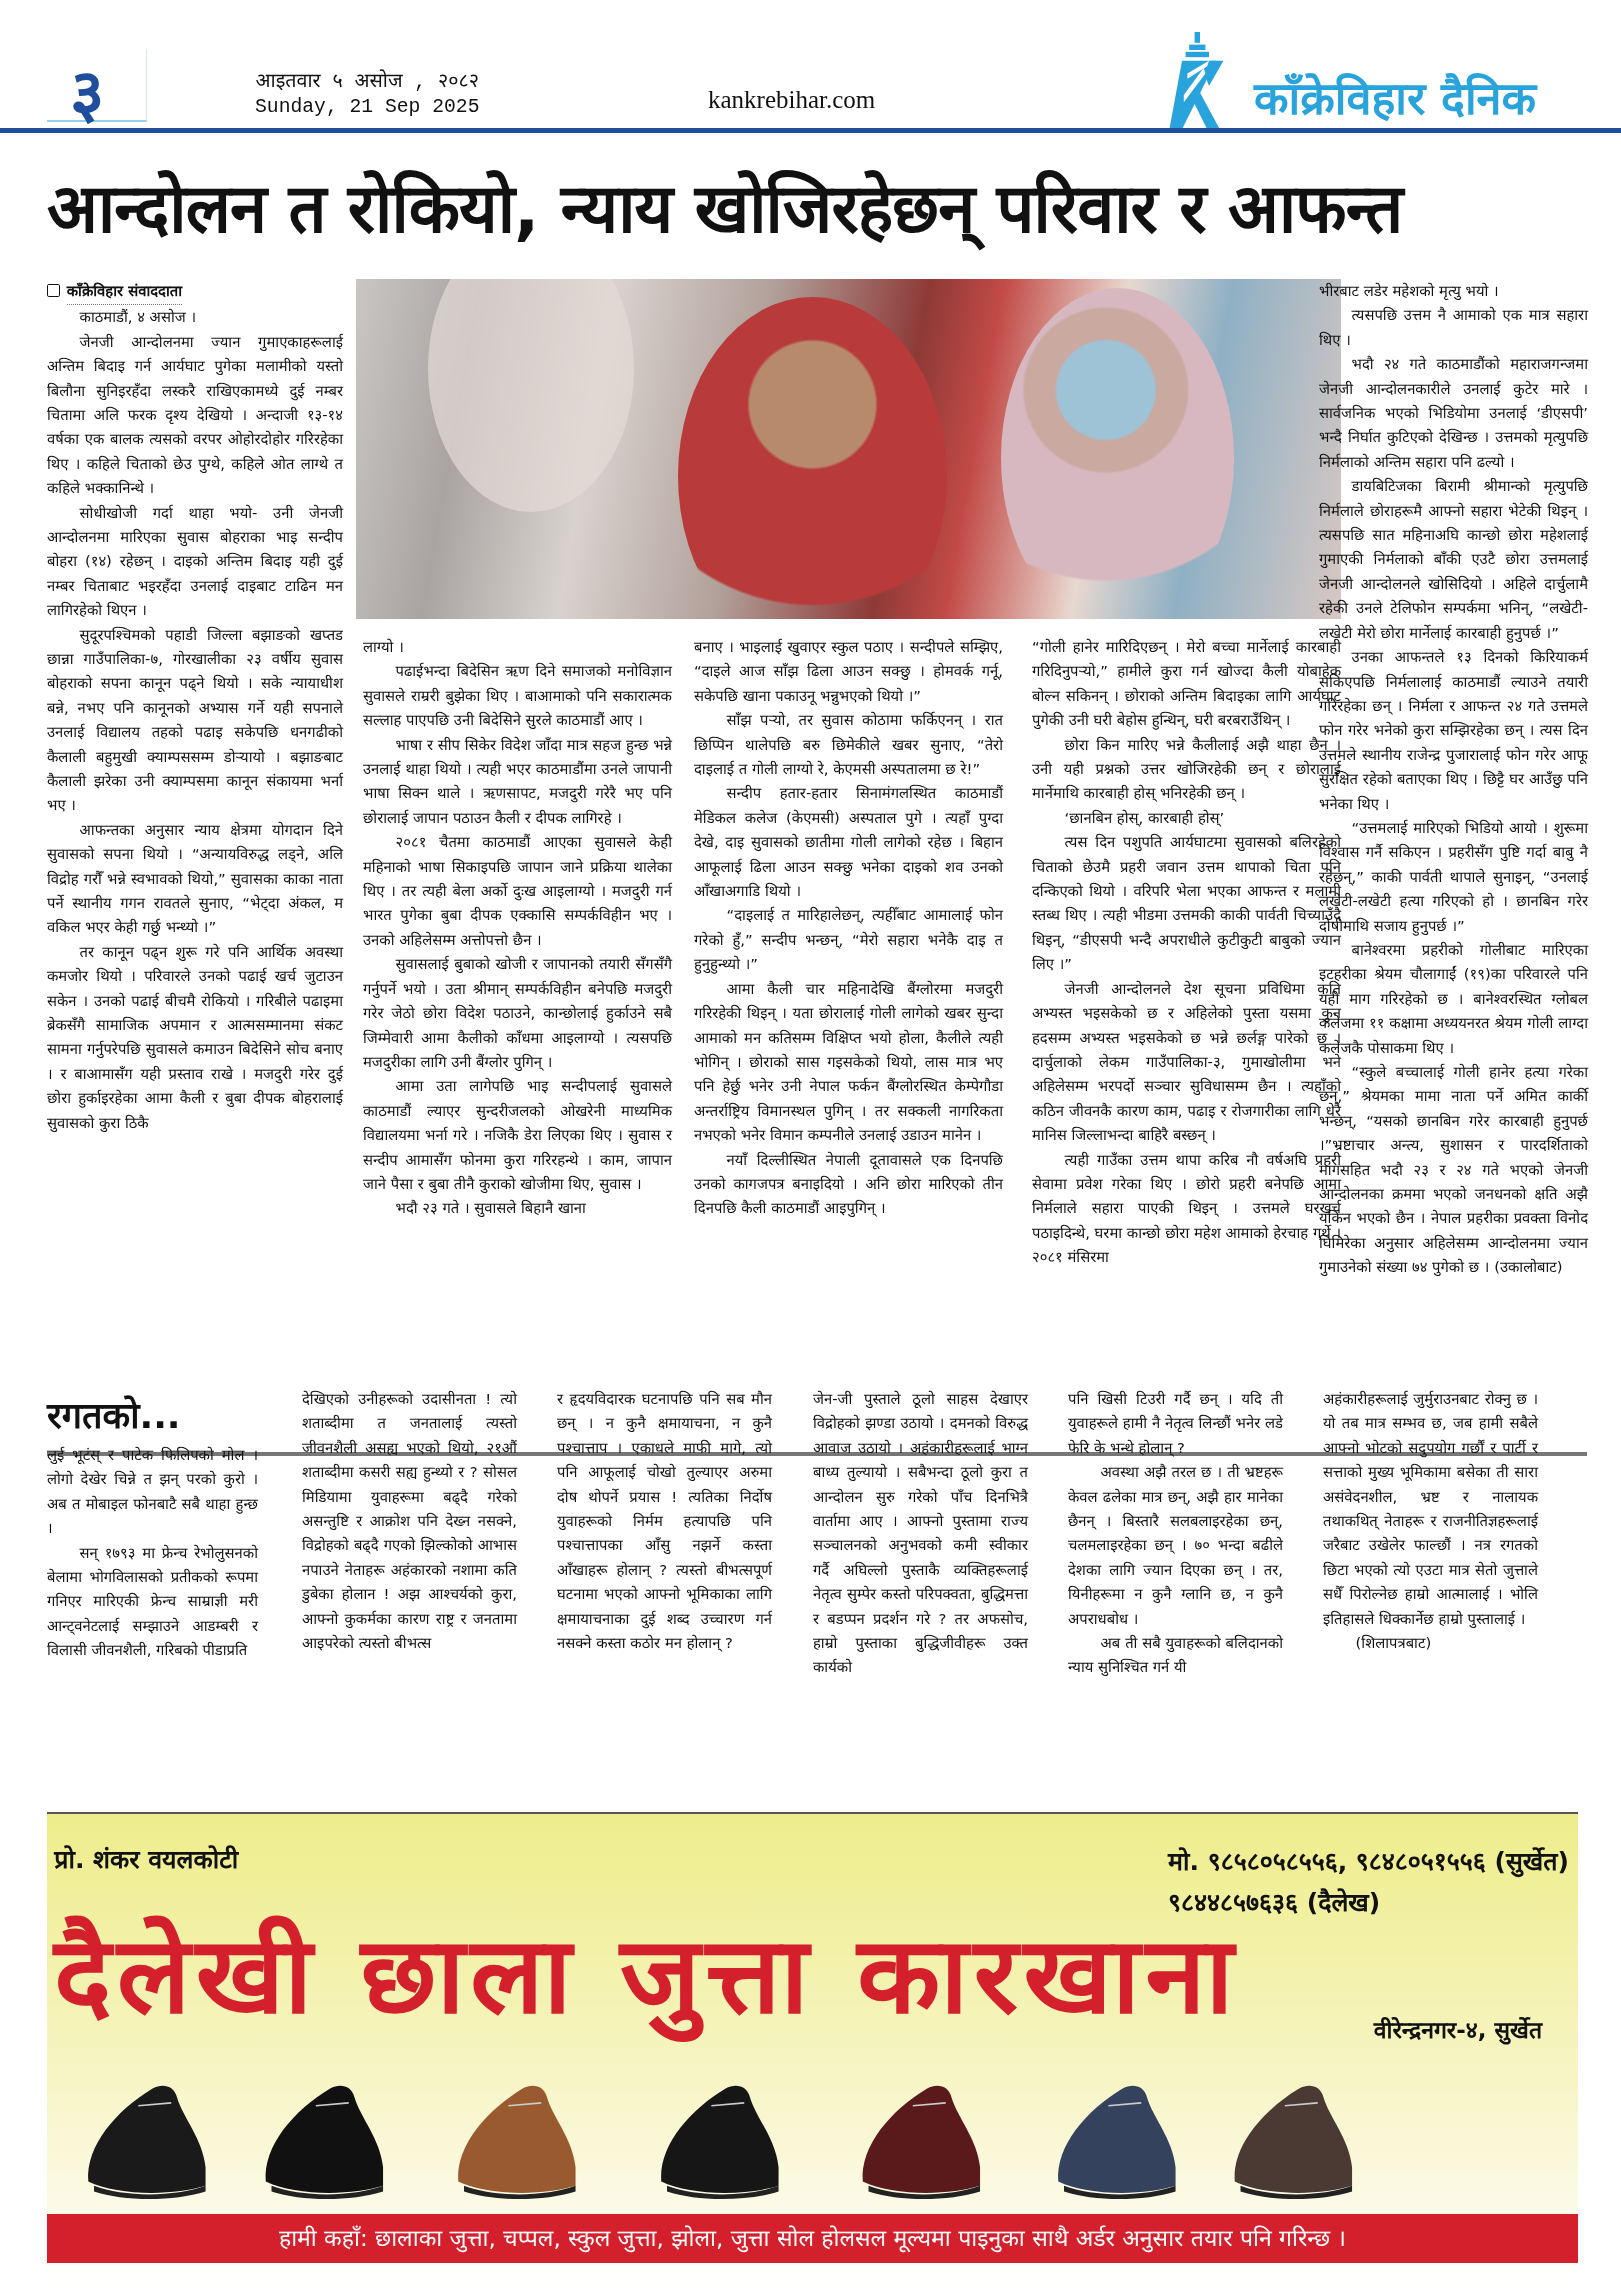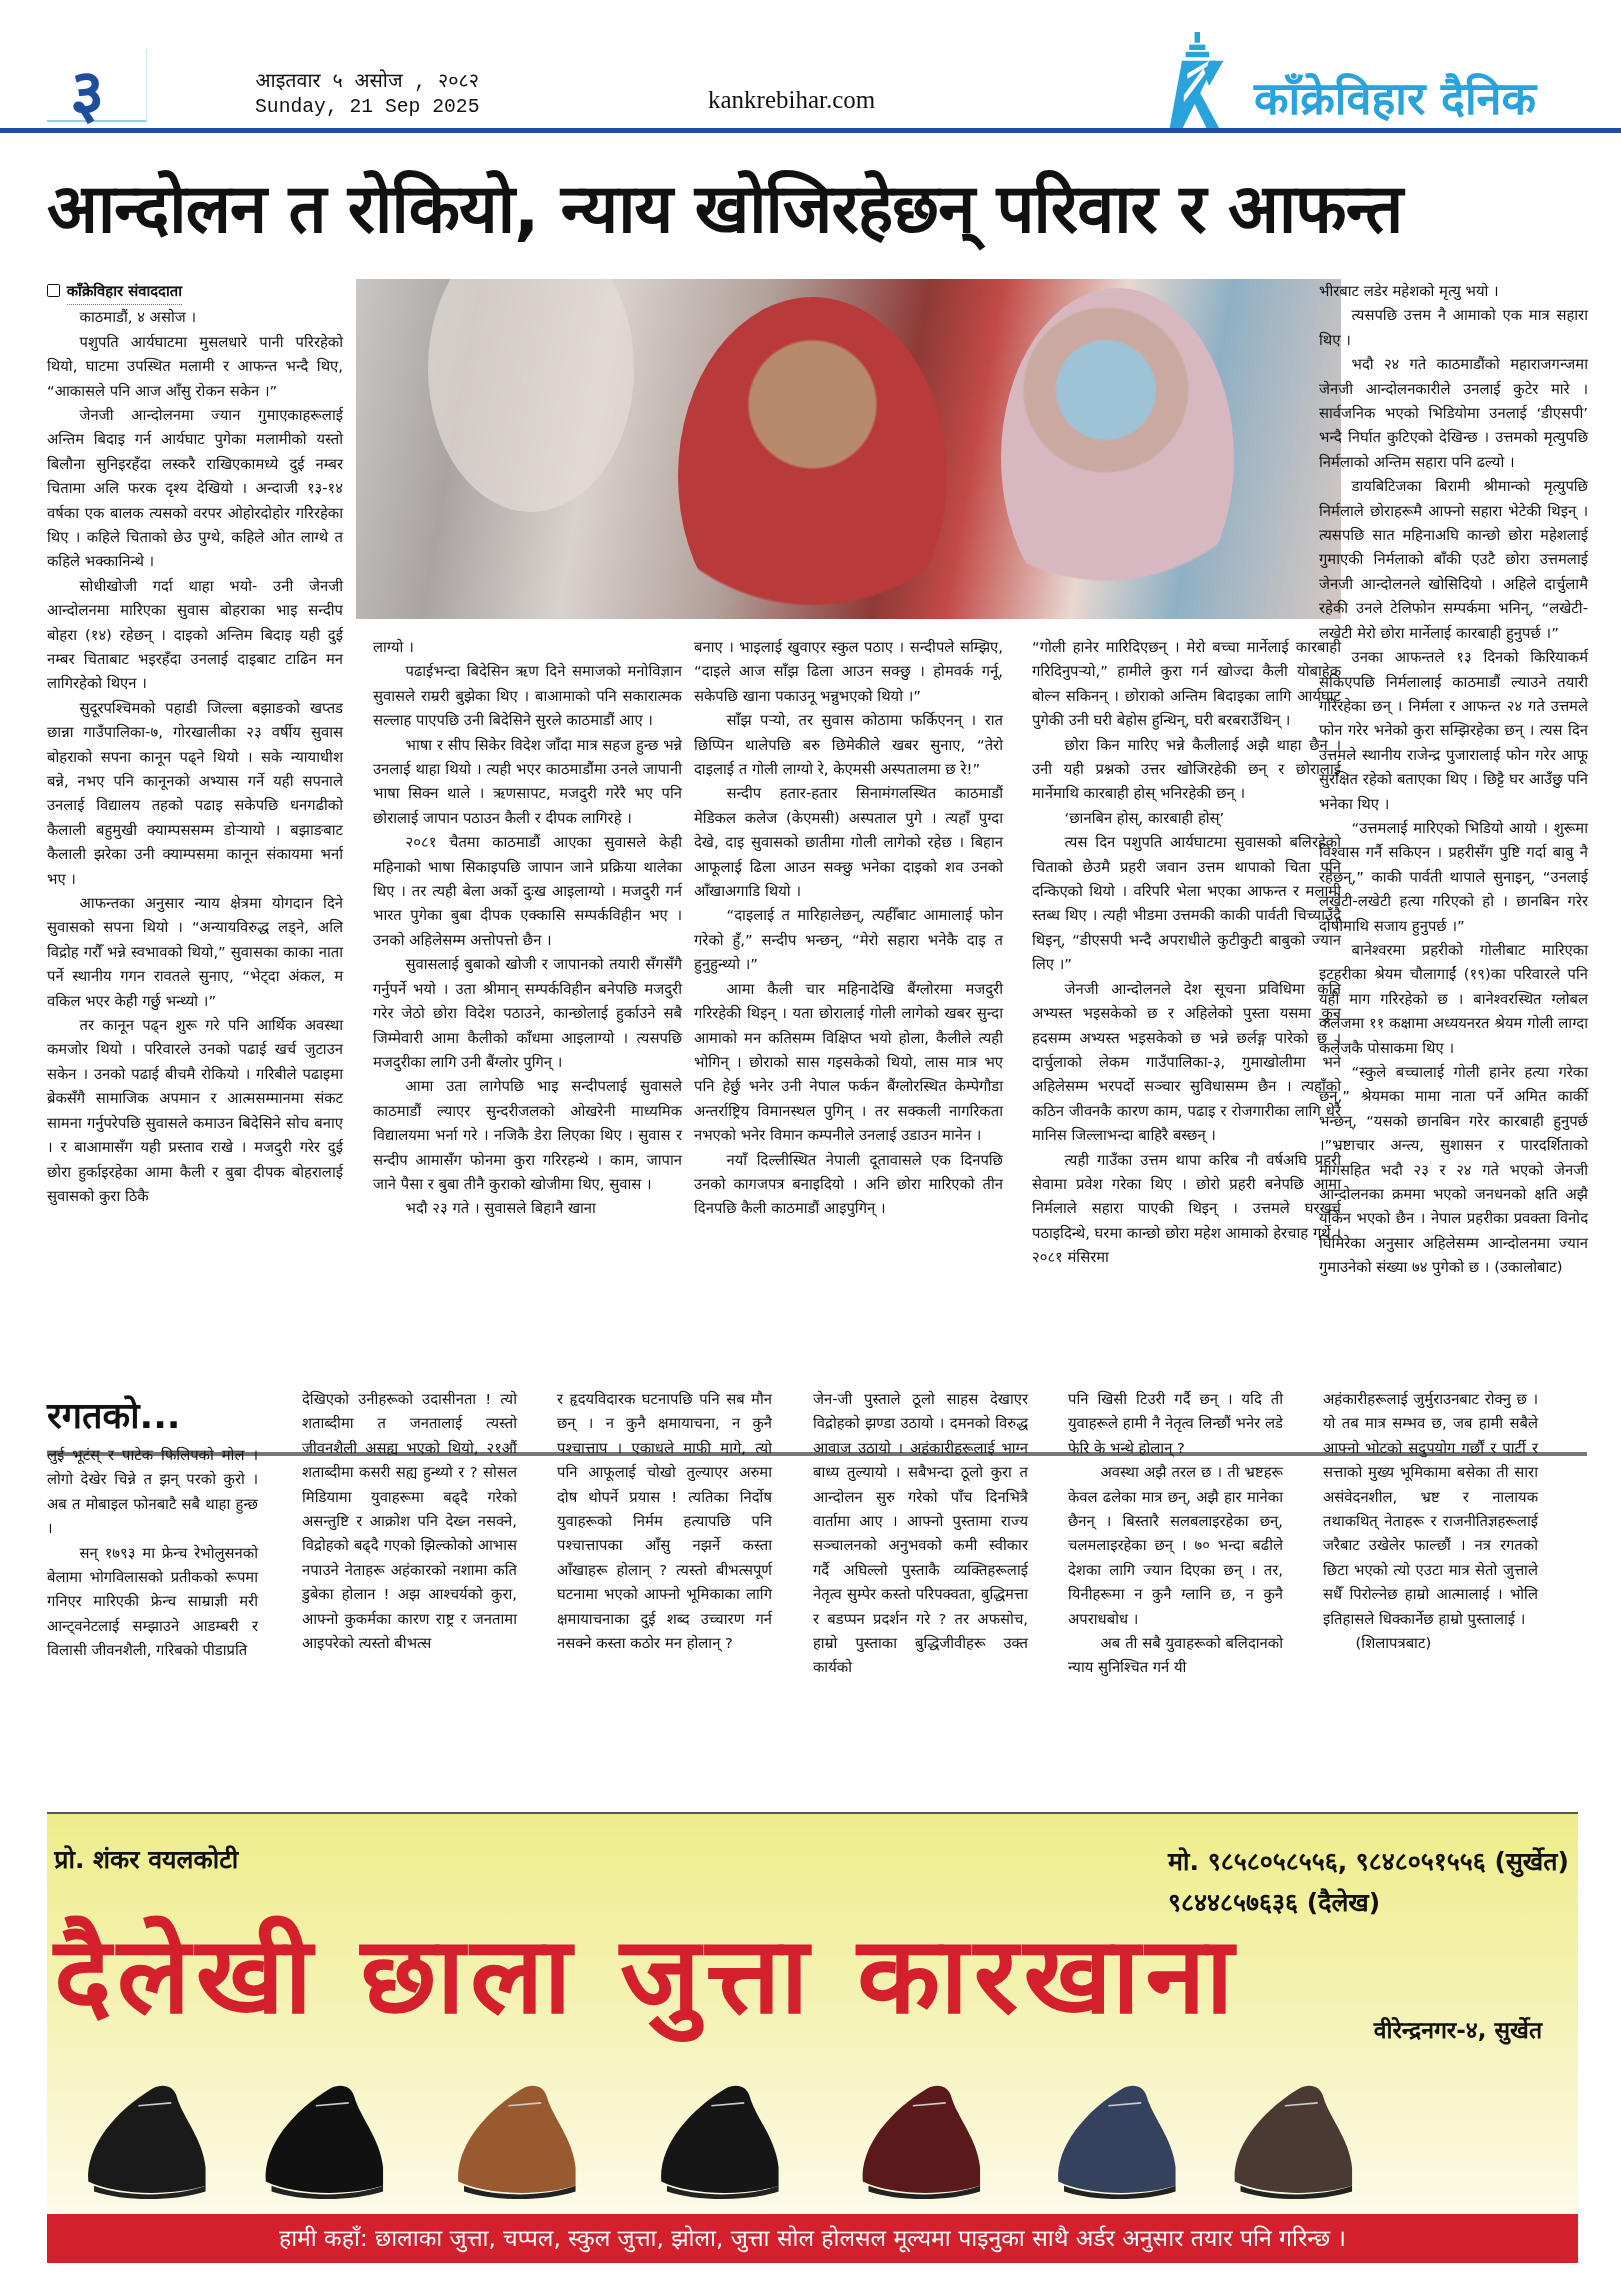--- a/index.html
+++ b/index.html
@@ -72,35 +72,34 @@
   </div>
   <div class="rule-top"></div>
 </header>
 
 <h1 class="headline">आन्दोलन त रोकियो, न्याय खोजिरहेछन् परिवार र आफन्त</h1>
 
 <section class="article">
   <div class="col" id="col0" style="left:0; top:0; width:296px;">
     <div><span class="byline-box"></span><span class="byline">कॉंक्रेविहार संवाददाता</span></div>
     <p>काठमाडौं, ४ असोज ।</p>
-  <p>पशुपति आर्यघाटमा मुसलधारे पानी परिरहेको थियो, घाटमा उपस्थित मलामी र आफन्त भन्दै थिए, “आकासले पनि आज आँसु रोकन सकेन ।”</p>
       <p>जेनजी आन्दोलनमा ज्यान गुमाएकाहरूलाई अन्तिम बिदाइ गर्न आर्यघाट पुगेका मलामीको यस्तो बिलौना सुनिइरहँदा लस्करै राखिएकामध्ये दुई नम्बर चितामा अलि फरक दृश्य देखियो । अन्दाजी १३-१४ वर्षका एक बालक त्यसको वरपर ओहोरदोहोर गरिरहेका थिए । कहिले चिताको छेउ पुग्थे, कहिले ओत लाग्थे त कहिले भक्कानिन्थे ।</p>
       <p>सोधीखोजी गर्दा थाहा भयो- उनी जेनजी आन्दोलनमा मारिएका सुवास बोहराका भाइ सन्दीप बोहरा (१४) रहेछन् । दाइको अन्तिम बिदाइ यही दुई नम्बर चिताबाट भइरहँदा उनलाई दाइबाट टाढिन मन लागिरहेको थिएन ।</p>
       <p>सुदूरपश्चिमको पहाडी जिल्ला बझाङको खप्तड छान्ना गाउँपालिका-७, गोरखालीका २३ वर्षीय सुवास बोहराको सपना कानून पढ्ने थियो । सके न्यायाधीश बन्ने, नभए पनि कानूनको अभ्यास गर्ने यही सपनाले उनलाई विद्यालय तहको पढाइ सकेपछि धनगढीको कैलाली बहुमुखी क्याम्पससम्म डोऱ्यायो । बझाङबाट कैलाली झरेका उनी क्याम्पसमा कानून संकायमा भर्ना भए ।</p>
       <p>आफन्तका अनुसार न्याय क्षेत्रमा योगदान दिने सुवासको सपना थियो । “अन्यायविरुद्ध लड्ने, अलि विद्रोह गरौँ भन्ने स्वभावको थियो,” सुवासका काका नाता पर्ने स्थानीय गगन रावतले सुनाए, “भेट्दा अंकल, म वकिल भएर केही गर्छु भन्थ्यो ।”</p>
       <p>तर कानून पढ्न शुरू गरे पनि आर्थिक अवस्था कमजोर थियो । परिवारले उनको पढाई खर्च जुटाउन सकेन । उनको पढाई बीचमै रोकियो । गरिबीले पढाइमा ब्रेकसँगै सामाजिक अपमान र आत्मसम्मानमा संकट सामना गर्नुपरेपछि सुवासले कमाउन बिदेसिने सोच बनाए । र बाआमासँग यही प्रस्ताव राखे । मजदुरी गरेर दुई छोरा हुर्काइरहेका आमा कैली र बुबा दीपक बोहरालाई सुवासको कुरा ठिकै</p>
     </div>
 
   <div class="photo">
     <div class="fig" style="left:72px; top:-54px; width:206px; height:287px; background:#e2dcd6; opacity:.7;"></div>
     <div class="fig" style="left:322px; top:18px; width:269px; height:358px; background:radial-gradient(circle at 50% 30%, #b88a6c 0 22%, #b83a3a 23% 70%, transparent 71%);"></div>
     <div class="fig" style="left:645px; top:9px; width:233px; height:340px; background:radial-gradient(circle at 45% 30%, #9ec3d6 0 18%, #c9a9a0 19% 30%, #d8b8c0 31% 70%, transparent 71%);"></div>
   </div>
 
-  <div class="col" id="col1" style="left:326px; top:356px; width:309px;">
+  <div class="col" id="col1" style="left:316px; top:356px; width:309px;">
       <p class="noindent">लाग्यो ।</p>
       <p>पढाईभन्दा बिदेसिन ऋण दिने समाजको मनोविज्ञान सुवासले राम्ररी बुझेका थिए । बाआमाको पनि सकारात्मक सल्लाह पाएपछि उनी बिदेसिने सुरले काठमाडौं आए ।</p>
       <p>भाषा र सीप सिकेर विदेश जाँदा मात्र सहज हुन्छ भन्ने उनलाई थाहा थियो । त्यही भएर काठमाडौंमा उनले जापानी भाषा सिक्न थाले । ऋणसापट, मजदुरी गरेरै भए पनि छोरालाई जापान पठाउन कैली र दीपक लागिरहे ।</p>
       <p>२०८१ चैतमा काठमाडौं आएका सुवासले केही महिनाको भाषा सिकाइपछि जापान जाने प्रक्रिया थालेका थिए । तर त्यही बेला अर्को दुःख आइलाग्यो । मजदुरी गर्न भारत पुगेका बुबा दीपक एक्कासि सम्पर्कविहीन भए । उनको अहिलेसम्म अत्तोपत्तो छैन ।</p>
       <p>सुवासलाई बुबाको खोजी र जापानको तयारी सँगसँगै गर्नुपर्ने भयो । उता श्रीमान् सम्पर्कविहीन बनेपछि मजदुरी गरेर जेठो छोरा विदेश पठाउने, कान्छोलाई हुर्काउने सबै जिम्मेवारी आमा कैलीको काँधमा आइलाग्यो । त्यसपछि मजदुरीका लागि उनी बैंग्लोर पुगिन् ।</p>
       <p>आमा उता लागेपछि भाइ सन्दीपलाई सुवासले काठमाडौं ल्याएर सुन्दरीजलको ओखरेनी माध्यमिक विद्यालयमा भर्ना गरे । नजिकै डेरा लिएका थिए । सुवास र सन्दीप आमासँग फोनमा कुरा गरिरहन्थे । काम, जापान जाने पैसा र बुबा तीनै कुराको खोजीमा थिए, सुवास ।</p>
       <p>भदौ २३ गते । सुवासले बिहानै खाना</p>
     </div>
   <div class="col" id="col2" style="left:647px; top:356px; width:309px;">
       <p class="noindent">बनाए । भाइलाई खुवाएर स्कुल पठाए । सन्दीपले सम्झिए, “दाइले आज साँझ ढिला आउन सक्छु । होमवर्क गर्नू, सकेपछि खाना पकाउनू भन्नुभएको थियो ।”</p>

